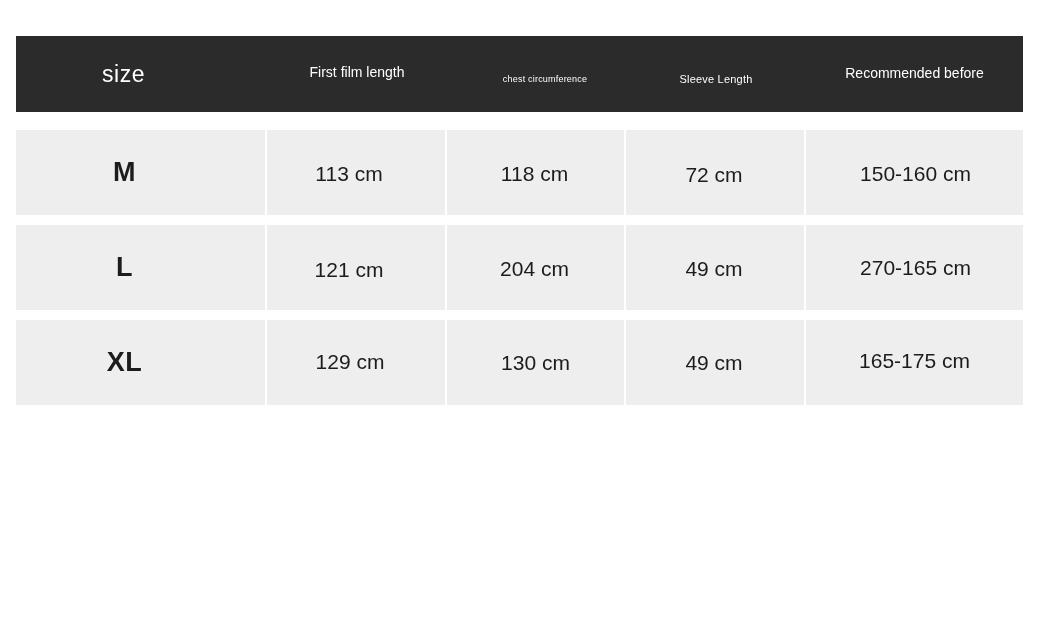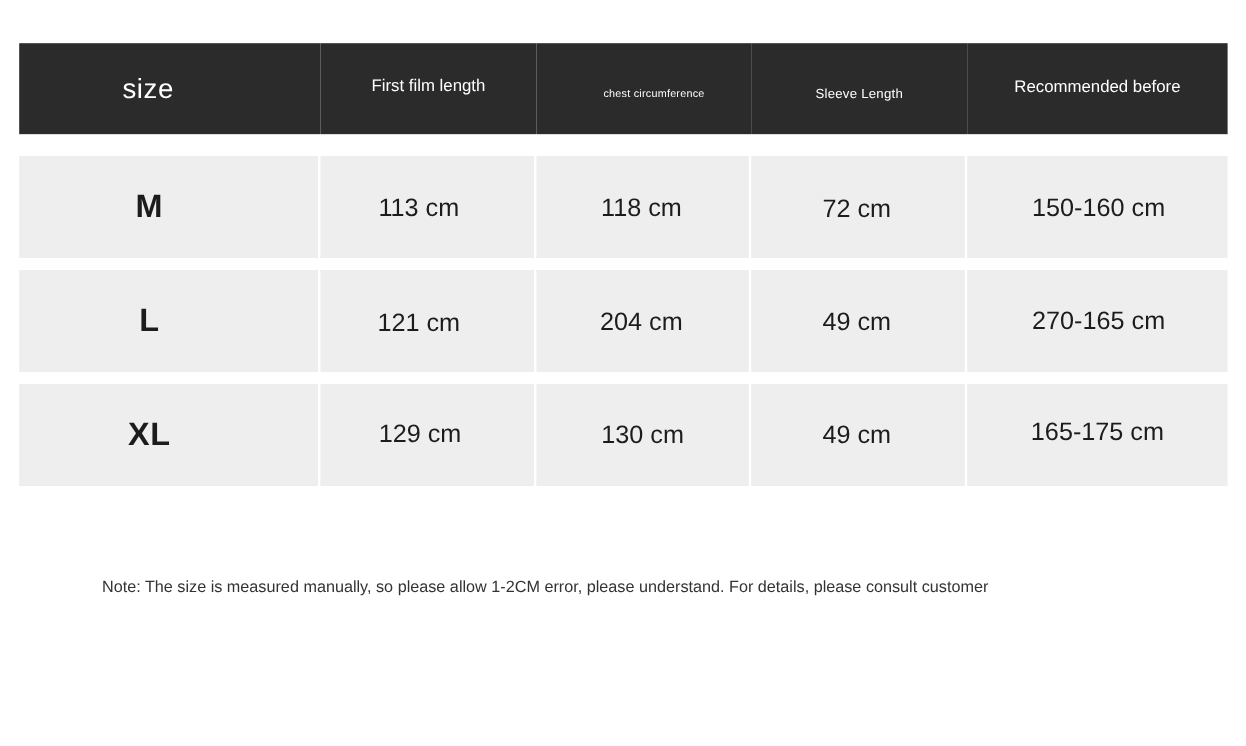--- a/index.html
+++ b/index.html
@@ -244,16 +244,15 @@
           </td>
           <td class="c4 last">
             <span class="cell-val">165-175 cm</span>
           </td>
         </tr>
       </tbody>
     </table>
   </div>
 
   <div class="note">
-    <p>Note: The size is measured manually, so please allow 1-2CM error, please understand. For details, please consult customer</p>
   </div>
 
 </div>
 
 </body></html>

